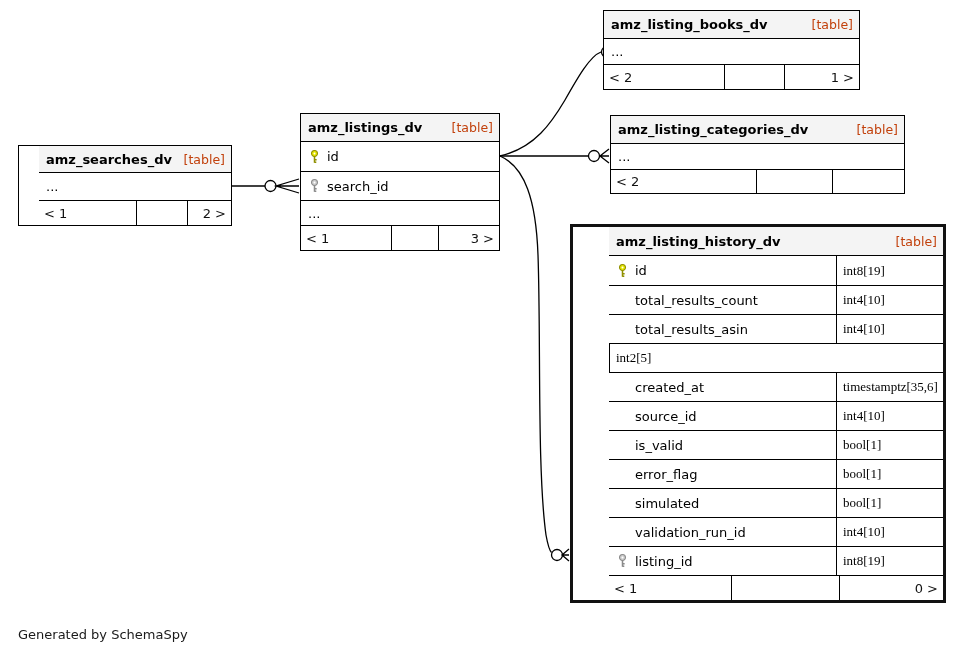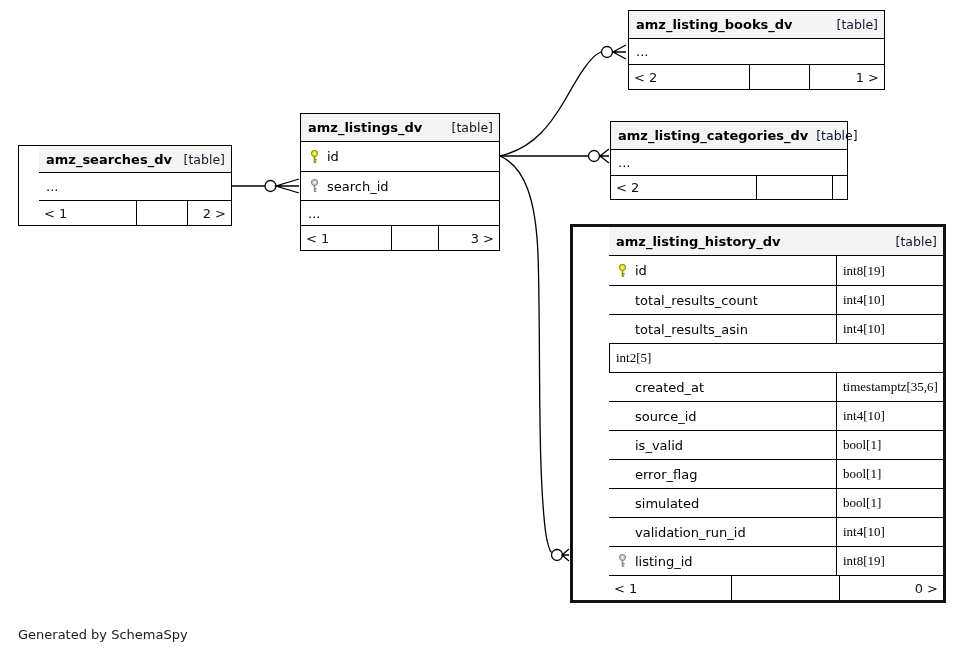--- a/index.html
+++ b/index.html
@@ -12,44 +12,44 @@
   #wires circle{fill:#fff;stroke:#000;stroke-width:1.3;}
 
   .tbl{position:absolute;background:#fff;border:1px solid #000;box-sizing:border-box;}
   .tbl.emph{border:3px solid #111;}
   .thead{
     display:flex;justify-content:space-between;align-items:center;
     background:#f4f4f4;border-bottom:1px solid #000;
     padding:0 6px 0 7px;box-sizing:border-box;height:28px;
   }
   .tname{font-weight:bold;font-size:13px;white-space:nowrap;}
-  .ttype{font-size:12.5px;color:#0f172a;white-space:nowrap;margin-left:8px;}
+  .ttype{font-size:12.5px;color:#c2410c;white-space:nowrap;margin-left:8px;}
 
   .trow{display:flex;align-items:center;box-sizing:border-box;height:25px;}
   .trow + .trow{border-top:1px solid #000;}
   .cell{font-size:13px;white-space:nowrap;box-sizing:border-box;}
   .cell.name{position:relative;display:flex;align-items:center;height:100%;padding-left:26px;flex:1;}
   .trow.dots .cell.name{padding-left:7px;}
   .keyicon{position:absolute;left:9px;top:50%;transform:translateY(-50%);width:9px;height:16px;display:block;}
   .cell.type{height:100%;display:flex;align-items:center;border-left:1px solid #000;padding-left:6px;font-family:Liberation Serif, serif;}
 
   .tfoot{display:flex;border-top:1px solid #000;box-sizing:border-box;height:25px;align-items:stretch;}
   .fc{font-size:13px;display:flex;align-items:center;box-sizing:border-box;color:#111;}
   .fc.f1{padding-left:5px;}
   .fc.f2,.fc.f3{border-left:1px solid #000;}
   .fc.f3{flex:1;justify-content:flex-end;padding-right:5px;}
 
   
   #t0{left:18px;top:145px;width:214px;padding-left:20px;}
   #t0 .thead{height:27px;} #t0 .trow{height:27px;} #t0 .fc.f1{width:97px;} #t0 .fc.f2{width:51px;}
   #t1{left:300px;top:113px;width:200px;}
   #t1 .trow{height:29px;} #t1 .trow.dots{height:25px;} #t1 .fc.f1{width:90px;} #t1 .fc.f2{width:47px;}
-  #t2{left:628px;top:10px;width:257px;}
+  #t2{left:603px;top:10px;width:257px;}
   #t2 .fc.f1{width:120px;} #t2 .fc.f2{width:60px;}
-  #t3{left:610px;top:121px;width:238px;}
+  #t3{left:610px;top:115px;width:295px;}
   #t3 .tfoot{height:24px;} #t3 .fc.f1{width:145px;} #t3 .fc.f2{width:76px;}
   #t4{left:570px;top:224px;width:376px;padding-left:36px;}
   #t4 .thead{height:29px;} #t4 .trow{height:29px;}
   #t4 .cell.name{flex:none;width:227px;}
   #t4 .fc.f1{width:122px;} #t4 .fc.f2{width:108px;}
 
   #credit{position:absolute;left:18px;top:627px;font-size:13px;color:#1a1a1a;text-align:center;}
 </style>
 </head>
 <body>

